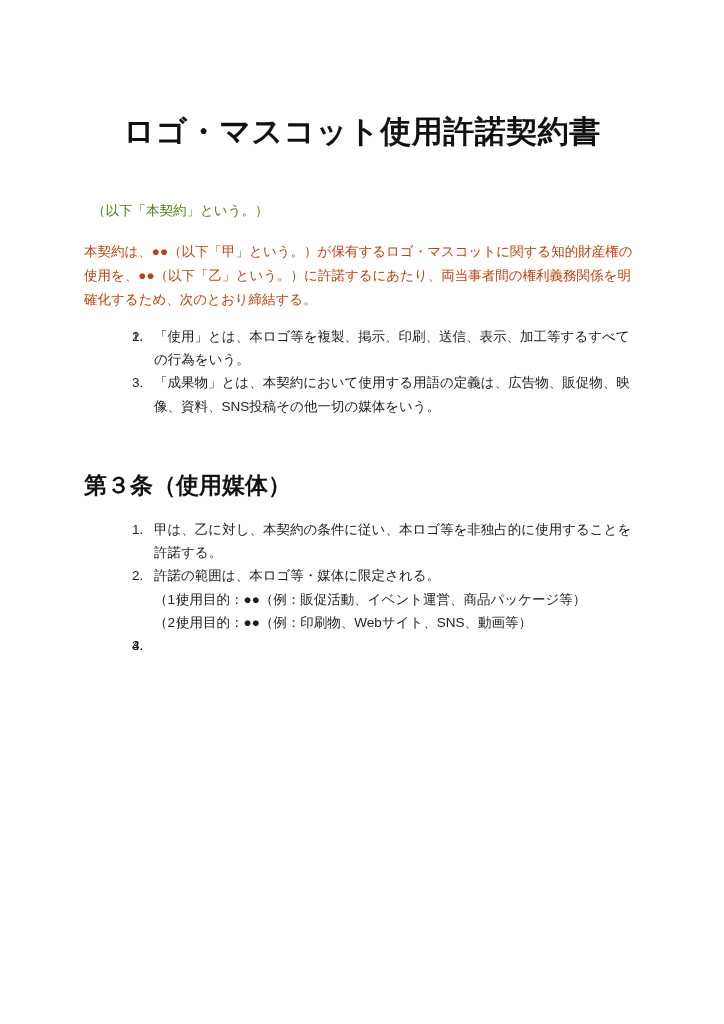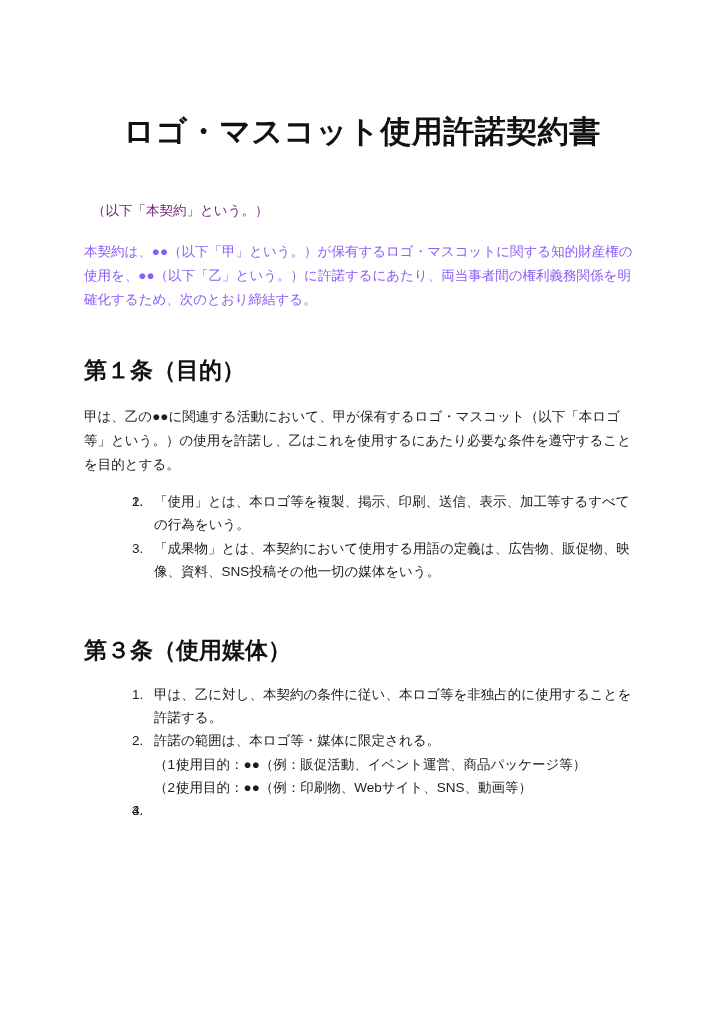--- a/index.html
+++ b/index.html
@@ -31,28 +31,28 @@
     letter-spacing: 0.5px;
     line-height: 1.3;
     color: #111111;
   }
   .preamble-note {
     margin: 0;
     padding-top: 47px;
     padding-left: 8px;
     font-size: 13.5px;
     line-height: 1.75;
-    color: #701a75;
+    color: #4d7c0f;
   }
   .preamble-body {
     margin: 0;
     padding-top: 17px;
     font-size: 13.5px;
     line-height: 1.78;
-    color: #8b5cf6;
+    color: #c2410c;
   }
   .article {
     margin: 0;
   }
   .article-heading {
     margin: 0;
     font-size: 23px;
     font-weight: bold;
     line-height: 1.35;
     color: #111111;
@@ -112,24 +112,20 @@
 <body>
 
 <div class="page">
 
   <h1 class="doc-title">ロゴ・マスコット使用許諾契約書</h1>
 
   <p class="preamble-note">（以下「本契約」という。）</p>
 
   <p class="preamble-body">本契約は、●●（以下「甲」という。）が保有するロゴ・マスコットに関する知的財産権の使用を、●●（以下「乙」という。）に許諾するにあたり、両当事者間の権利義務関係を明確化するため、次のとおり締結する。</p>
 
-  <section class="article">
-    <h2 class="article-heading art-1">第１条（目的）</h2>
-    <p class="article-body">甲は、乙の●●に関連する活動において、甲が保有するロゴ・マスコット（以下「本ロゴ等」という。）の使用を許諾し、乙はこれを使用するにあたり必要な条件を遵守することを目的とする。</p>
-  </section>
 
   <section class="article">
     <ol class="item-list list-gap-top">
       <li class="item">
         <span class="item-marker">1.</span>
       </li>
       <li class="item">
         <span class="item-marker">2.</span>
         <span>「使用」とは、本ロゴ等を複製、掲示、印刷、送信、表示、加工等するすべての行為をいう。</span>
       </li>

